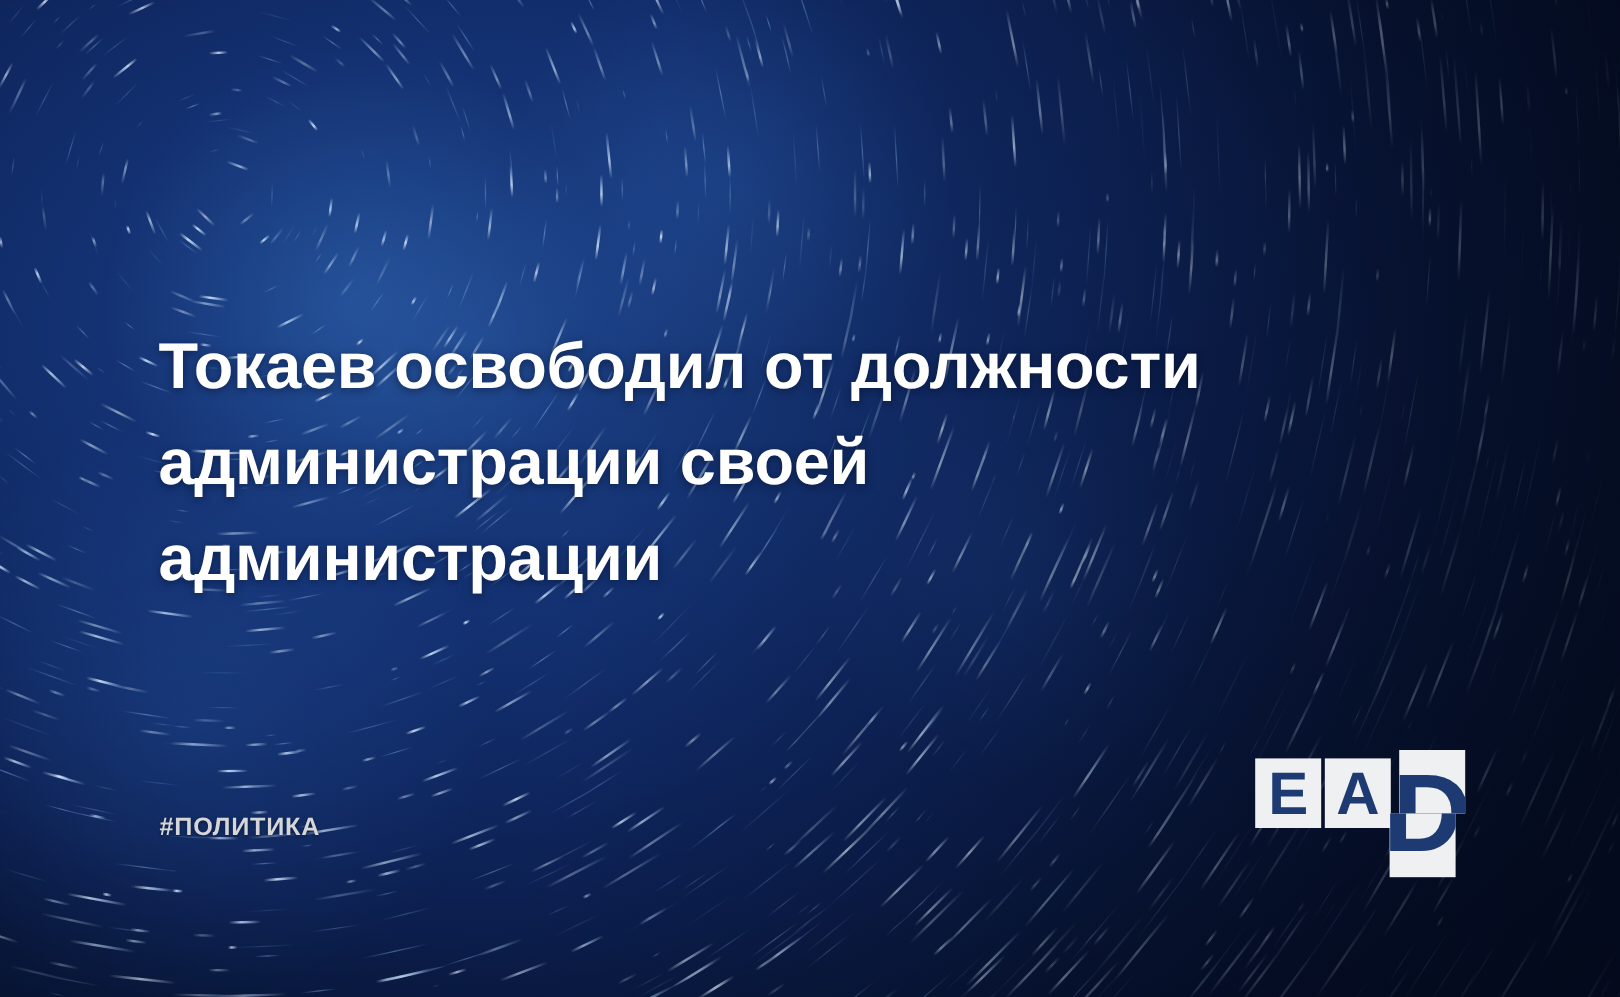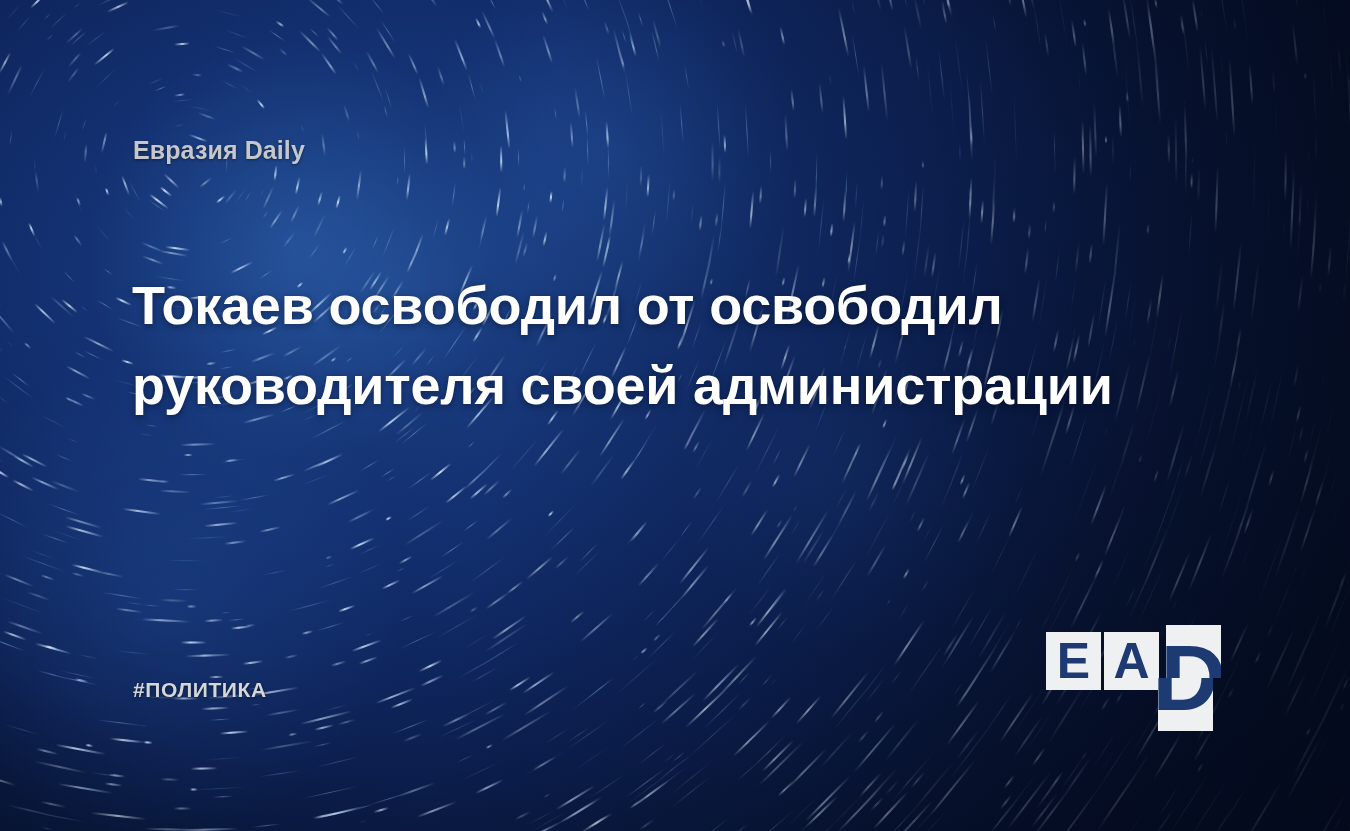--- a/index.html
+++ b/index.html
@@ -1445,23 +1445,22 @@
       <i style="width: 19.9px; left: 1867.8px; top: 1155.2px; transform: rotate(119.94deg); opacity: 0.31;"></i>
       <i class="dim" style="width: 32.9px; left: 1872.1px; top: 1161px; transform: rotate(119.92deg); opacity: 0.75;"></i>
     </div>
 
   <div class="bg-layer glow"></div>
   <div class="bg-layer bg-vignette-r"></div>
   <div class="bg-layer bg-vignette-edge"></div>
 
   <div class="content">
 
-    <div id="site-logo">Евразия Daily</div>
-
-    <h1 id="headline">Токаев освободил от освободил руководителя своей администрации</h1>
+
+    <h1 id="headline">Токаев освободил от должности администрации своей администрации</h1>
 
     <div id="category-tag">#ПОЛИТИКА</div>
 
     <div id="brand-logo">
 
       <div class="tile" id="tile-e">
         <span class="glyph">E</span>
       </div>
 
       <div class="tile" id="tile-a">

